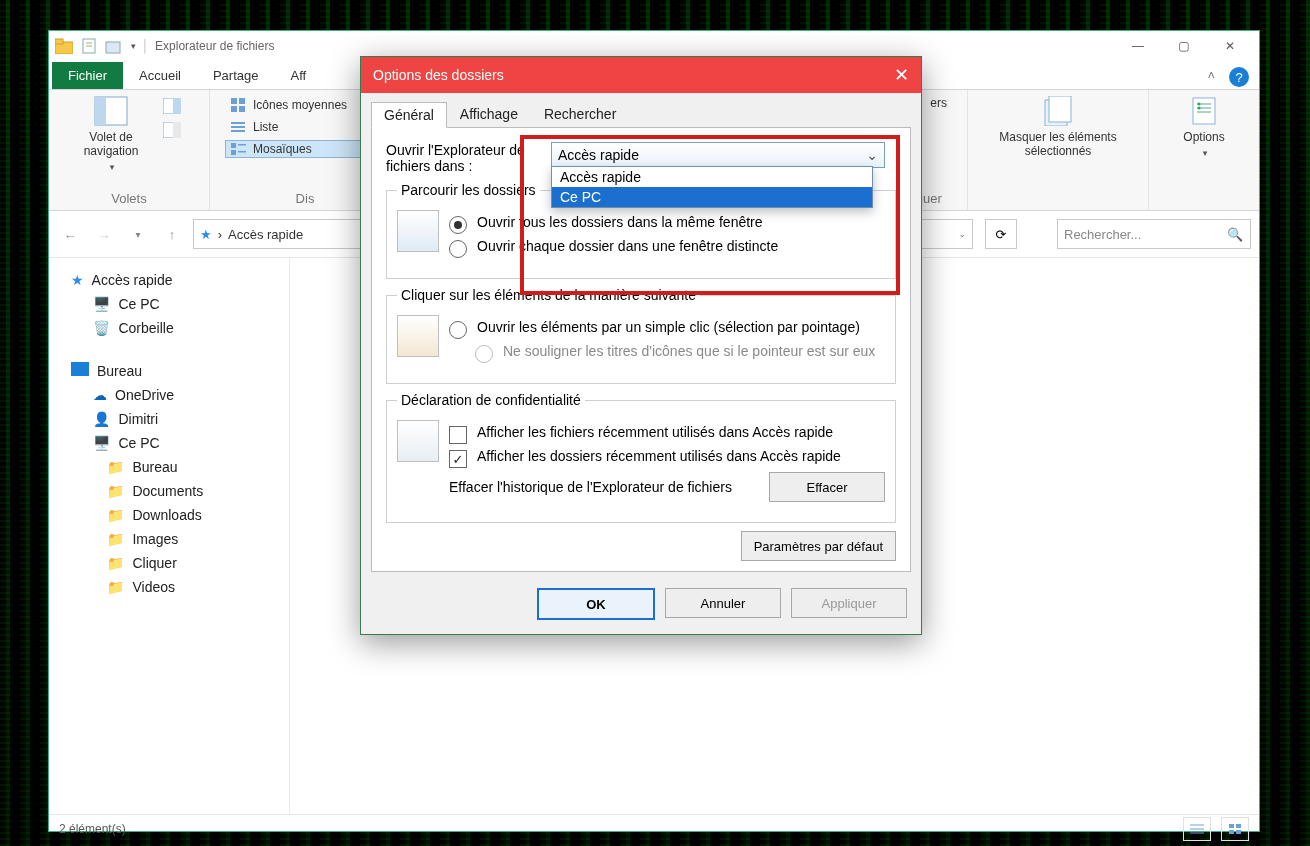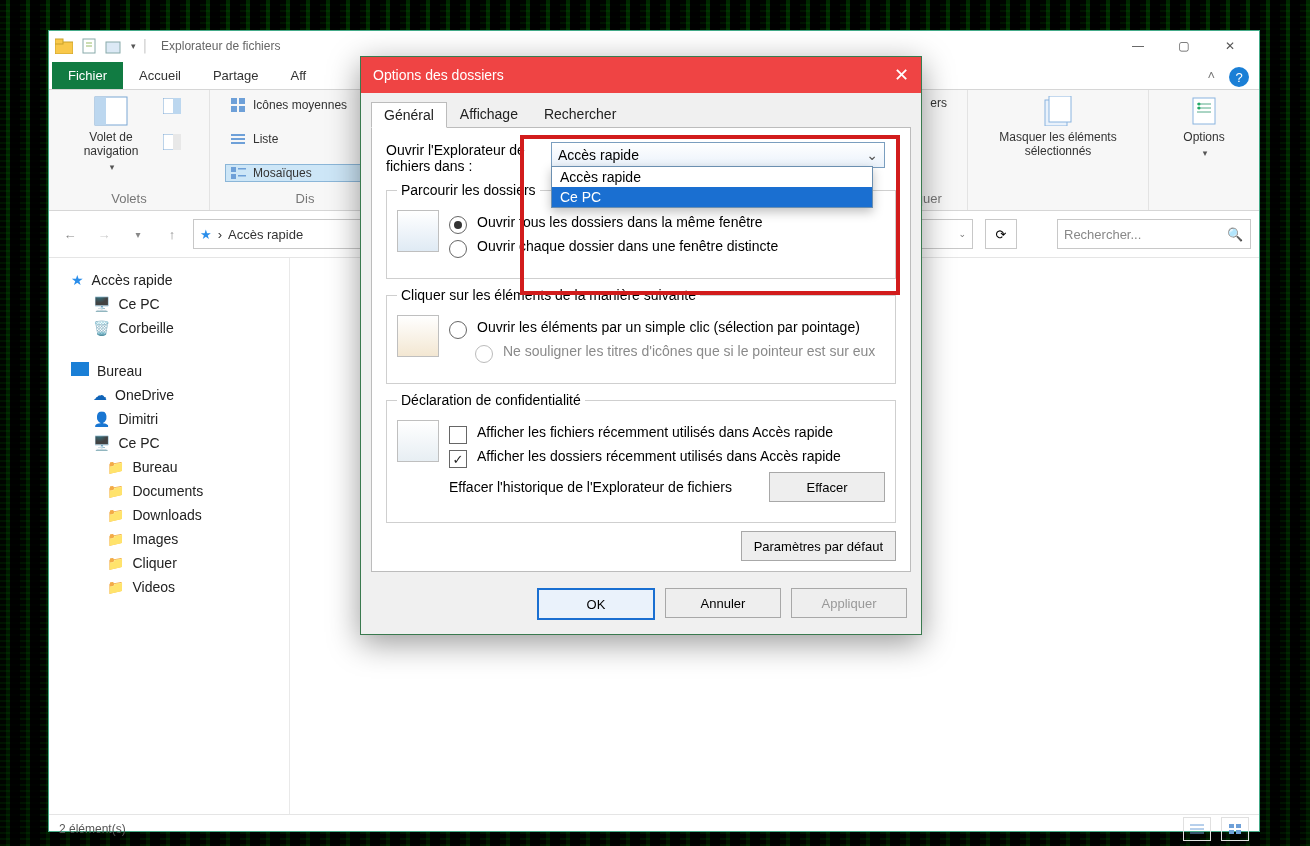--- a/index.html
+++ b/index.html
@@ -10,38 +10,38 @@
     linear-gradient(180deg,#074a1a 0%,#031a06 100%);
     filter:contrast(1.4) brightness(0.7);}
   .matrix::after{content:"";position:absolute;inset:0;background:
     repeating-linear-gradient(0deg, rgba(60,255,120,0.08) 0 2px, transparent 2px 6px);}
   .explorer{position:absolute;left:48px;top:30px;width:1210px;height:800px;background:#fff;border:1px solid #4a8;}
   
   .titlebar{height:30px;display:flex;align-items:center;padding:0 6px;font-size:12px;color:#666;}
   .titlebar .qat{display:flex;align-items:center;gap:8px;}
   .titlebar .qat svg{display:block;}
   .titlebar .sep{color:#bbb;margin:0 6px;}
-  .titlebar .wtitle{margin-left:6px;text-align:right;}
+  .titlebar .wtitle{margin-left:0;text-align:right;}
   .winbtns{margin-left:auto;display:flex;}
   .winbtn{width:46px;height:30px;display:flex;align-items:center;justify-content:center;color:#555;}
   
   .tabs{height:28px;display:flex;align-items:flex-end;padding-left:3px;}
   .tab{padding:6px 16px;font-size:13px;color:#333;}
   .tab.active{background:#117b42;color:#fff;}
   .tabs .spacer{flex:1;}
   .tabs .collapse{padding:6px 10px;color:#777;}
   .tabs .help{width:20px;height:20px;border-radius:50%;background:#1a7fd6;color:#fff;display:flex;align-items:center;justify-content:center;font-size:13px;margin:0 10px 2px 4px;}
   
   .ribbon{height:120px;border-top:1px solid #d6d6d6;border-bottom:1px solid #d6d6d6;background:#f7f7f7;display:flex;}
   .rgroup{border-right:1px solid #e3e3e3;padding:6px 10px 2px 10px;display:flex;flex-direction:column;align-items:center;justify-content:space-between;}
   .rgroup .glabel{font-size:13px;color:#777;padding:2px 0;}
   .rgroup .top{display:flex;align-items:flex-start;gap:6px;flex:1;}
   .bigbtn{display:flex;flex-direction:column;align-items:center;width:80px;text-align:center;font-size:12px;color:#333;gap:4px;}
   .bigbtn svg{display:block;}
-  .smallcol{display:flex;flex-direction:column;gap:16px;}
+  .smallcol{display:flex;flex-direction:column;gap:4px;}
   .smallbtn{display:flex;align-items:center;gap:6px;font-size:12px;color:#333;padding:2px 6px;}
   .smallbtn svg{flex:none;}
   .smallbtn.sel{background:#cde6f7;border:1px solid #8bb6d8;padding:1px 5px;}
   .caret{font-size:9px;color:#555;margin-left:2px;}
   
   .navrow{height:38px;display:flex;align-items:center;padding:4px 8px;gap:8px;border-bottom:1px solid #e5e5e5;}
   .navrow .nbtn{width:26px;height:26px;display:flex;align-items:center;justify-content:center;color:#888;}
   .addr{flex:1;height:28px;border:1px solid #c8c8c8;display:flex;align-items:center;padding:0 6px;gap:6px;font-size:13px;color:#333;}
   .addr .crumb{display:flex;align-items:center;gap:4px;}
   .refresh{width:30px;height:28px;border:1px solid #c8c8c8;display:flex;align-items:center;justify-content:center;margin-left:4px;}
@@ -73,21 +73,21 @@
   .select .dd{margin-left:auto;color:#555;}
   .ddlist{position:absolute;border:1px solid #6b8fb0;background:#fff;box-shadow:0 4px 10px rgba(0,0,0,0.25);}
   .ddlist .opt{padding:2px 8px;font-size:14px;}
   .ddlist .opt.hl{background:#1a6fd1;color:#fff;}
   .radio{width:16px;height:16px;border:1px solid #666;border-radius:50%;display:inline-flex;align-items:center;justify-content:center;flex:none;margin-top:2px;}
   .radio.checked::after{content:"";width:8px;height:8px;background:#333;border-radius:50%;}
   .radio.dis{border-color:#bbb;}
   .chk{width:16px;height:16px;border:1px solid #666;display:inline-flex;align-items:center;justify-content:center;flex:none;margin-top:2px;}
   .chk.checked::after{content:"✓";font-size:13px;line-height:1;color:#222;}
   .btn{min-width:90px;height:28px;border:1px solid #a8a8a8;background:#eee;display:inline-flex;align-items:center;justify-content:center;font-size:13px;padding:0 12px;}
-  .btn.primary{border:2px solid #1a6fd1;background:#eaf2fb;}
+  .btn.primary{border:2px solid #1a6fd1;background:#eaf2fb;font-weight:bold;}
   .btn.dis{color:#999;}
   .dlgfoot{display:flex;justify-content:flex-end;gap:10px;padding:6px 14px 14px 0;}
   .disabledtxt{color:#8a8a8a;}
   .redbox{position:absolute;border:4px solid #d21c1c;pointer-events:none;}
   .iconimg{width:40px;height:40px;border:1px solid #bfbfbf;background:linear-gradient(#fff,#dfeaf4);flex:none;}
 </style>
 </head>
 <body>
 
 <div class="matrix"></div>

